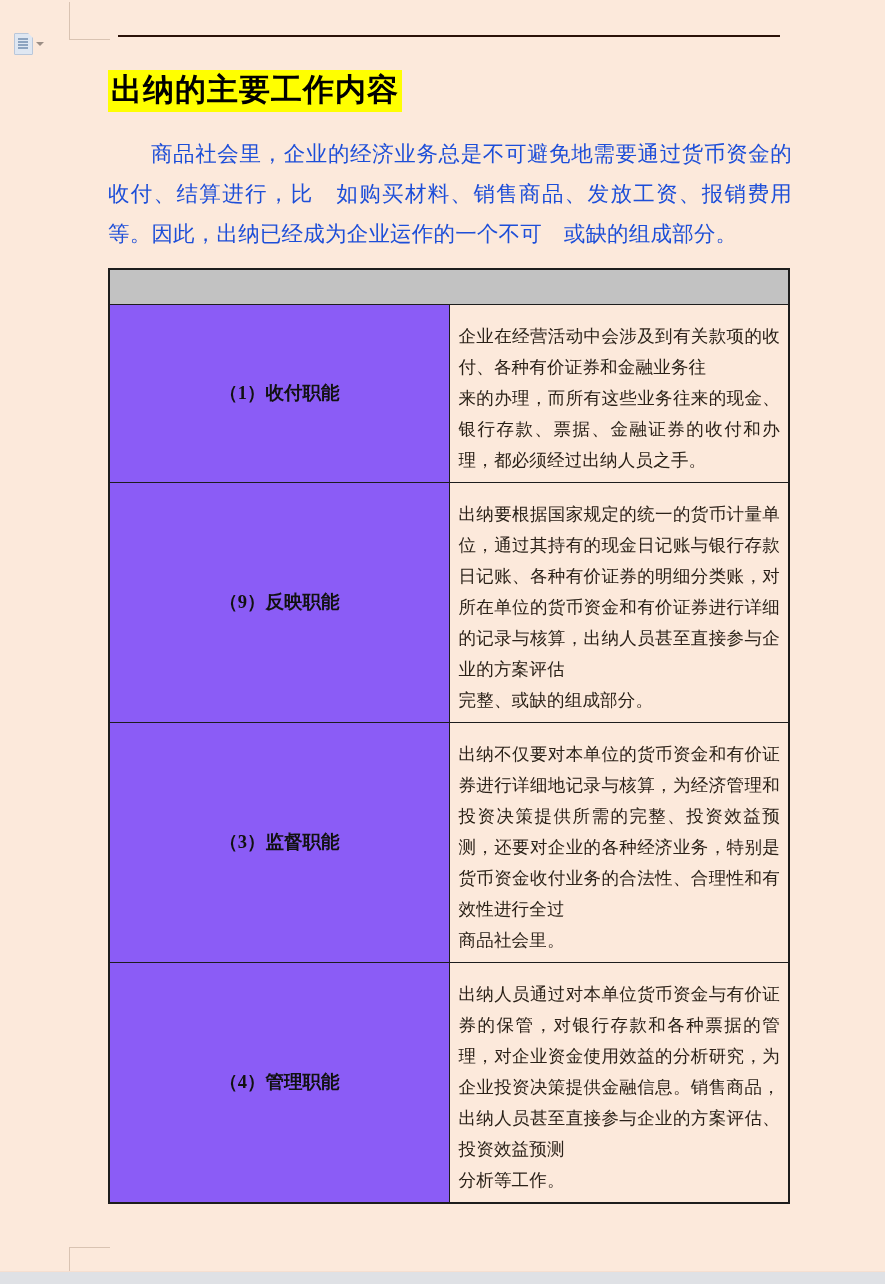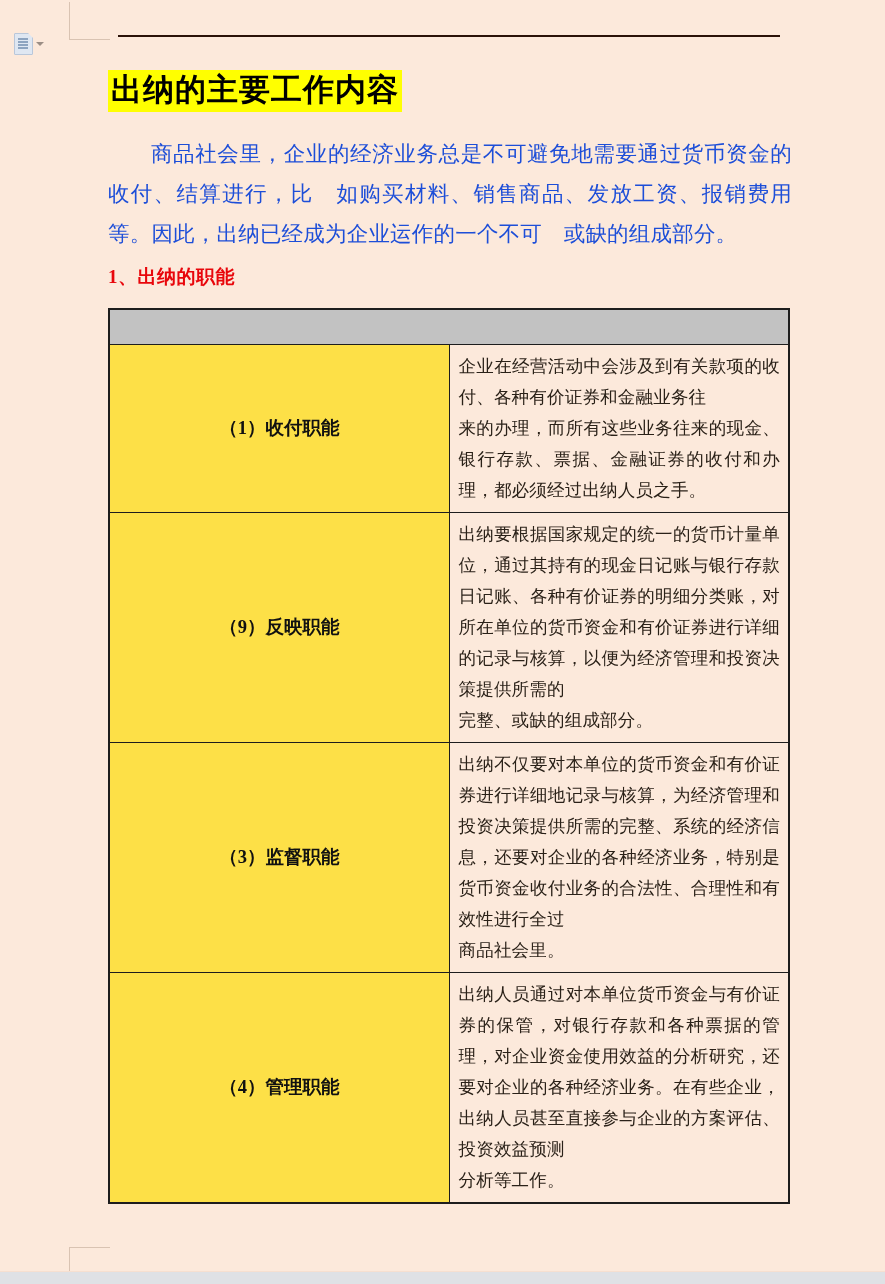--- a/index.html
+++ b/index.html
@@ -168,36 +168,36 @@
   #fn-table td {
     border: 1px solid #1d1d1d;
     vertical-align: middle;
     padding: 0;
   }
   #fn-table tr.head-row td {
     background: #c2c2c2;
     height: 34px;
   }
   #fn-table td.label-cell {
-    background: #fde047;
+    background: #8b5cf6;
     width: 126px;
     text-align: center;
     font-size: 18.5px;
     font-weight: bold;
     color: #111;
     line-height: 30px;
     padding: 4px 8px;
     font-family: "Liberation Serif", "DejaVu Serif", serif;
   }
   #fn-table td.text-cell {
     background: #fce9db;
     font-size: 17.5px;
     line-height: 31px;
     color: #2a2118;
-    padding: 6px 8px 6px 9px;
+    padding: 16px 8px 6px 9px;
     text-align: justify;
     letter-spacing: 0.2px;
   }
   #fn-table td.text-cell div { margin: 0; }
 </style>
 </head>
 <body>
 
 <div id="page">
 
@@ -212,56 +212,55 @@
   <div id="top-rule"></div>
 
   <div id="doc">
 
     <div id="title-wrap">
       <span id="doc-title">出纳的主要工作内容</span>
     </div>
 
     <p class="body-para">商品社会里，企业的经济业务总是不可避免地需要通过货币资金的收付、结算进行，比　如购买材料、销售商品、发放工资、报销费用等。因此，出纳已经成为企业运作的一个不可　或缺的组成部分。</p>
 
-    <h2 class="red-head">1、出纳的职能</h2>
 
     <table id="fn-table">
       <tbody>
         <tr class="head-row">
           <td colspan="2"></td>
         </tr>
 
         <tr>
           <td class="label-cell">（1）收付职能</td>
           <td class="text-cell">
             <div>企业在经营活动中会涉及到有关款项的收付、各种有价证券和金融业务往</div>
             <div>来的办理，而所有这些业务往来的现金、银行存款、票据、金融证券的收付和办理，都必须经过出纳人员之手。</div>
           </td>
         </tr>
 
         <tr>
           <td class="label-cell">（9）反映职能</td>
           <td class="text-cell">
-            <div>出纳要根据国家规定的统一的货币计量单位，通过其持有的现金日记账与银行存款日记账、各种有价证券的明细分类账，对所在单位的货币资金和有价证券进行详细的记录与核算，以便为经济管理和投资决策提供所需的</div>
+            <div>出纳要根据国家规定的统一的货币计量单位，通过其持有的现金日记账与银行存款日记账、各种有价证券的明细分类账，对所在单位的货币资金和有价证券进行详细的记录与核算，出纳人员甚至直接参与企业的方案评估</div>
             <div>完整、或缺的组成部分。</div>
           </td>
         </tr>
 
         <tr>
           <td class="label-cell">（3）监督职能</td>
           <td class="text-cell">
-            <div>出纳不仅要对本单位的货币资金和有价证券进行详细地记录与核算，为经济管理和投资决策提供所需的完整、系统的经济信息，还要对企业的各种经济业务，特别是货币资金收付业务的合法性、合理性和有效性进行全过</div>
+            <div>出纳不仅要对本单位的货币资金和有价证券进行详细地记录与核算，为经济管理和投资决策提供所需的完整、投资效益预测，还要对企业的各种经济业务，特别是货币资金收付业务的合法性、合理性和有效性进行全过</div>
             <div>商品社会里。</div>
           </td>
         </tr>
 
         <tr>
           <td class="label-cell">（4）管理职能</td>
           <td class="text-cell">
-            <div>出纳人员通过对本单位货币资金与有价证券的保管，对银行存款和各种票据的管理，对企业资金使用效益的分析研究，还要对企业的各种经济业务。在有些企业，出纳人员甚至直接参与企业的方案评估、投资效益预测</div>
+            <div>出纳人员通过对本单位货币资金与有价证券的保管，对银行存款和各种票据的管理，对企业资金使用效益的分析研究，为企业投资决策提供金融信息。销售商品，出纳人员甚至直接参与企业的方案评估、投资效益预测</div>
             <div>分析等工作。</div>
           </td>
         </tr>
       </tbody>
     </table>
 
   </div>
 
   <div id="bottom-strip-line"></div>
   <div id="bottom-strip"></div>

